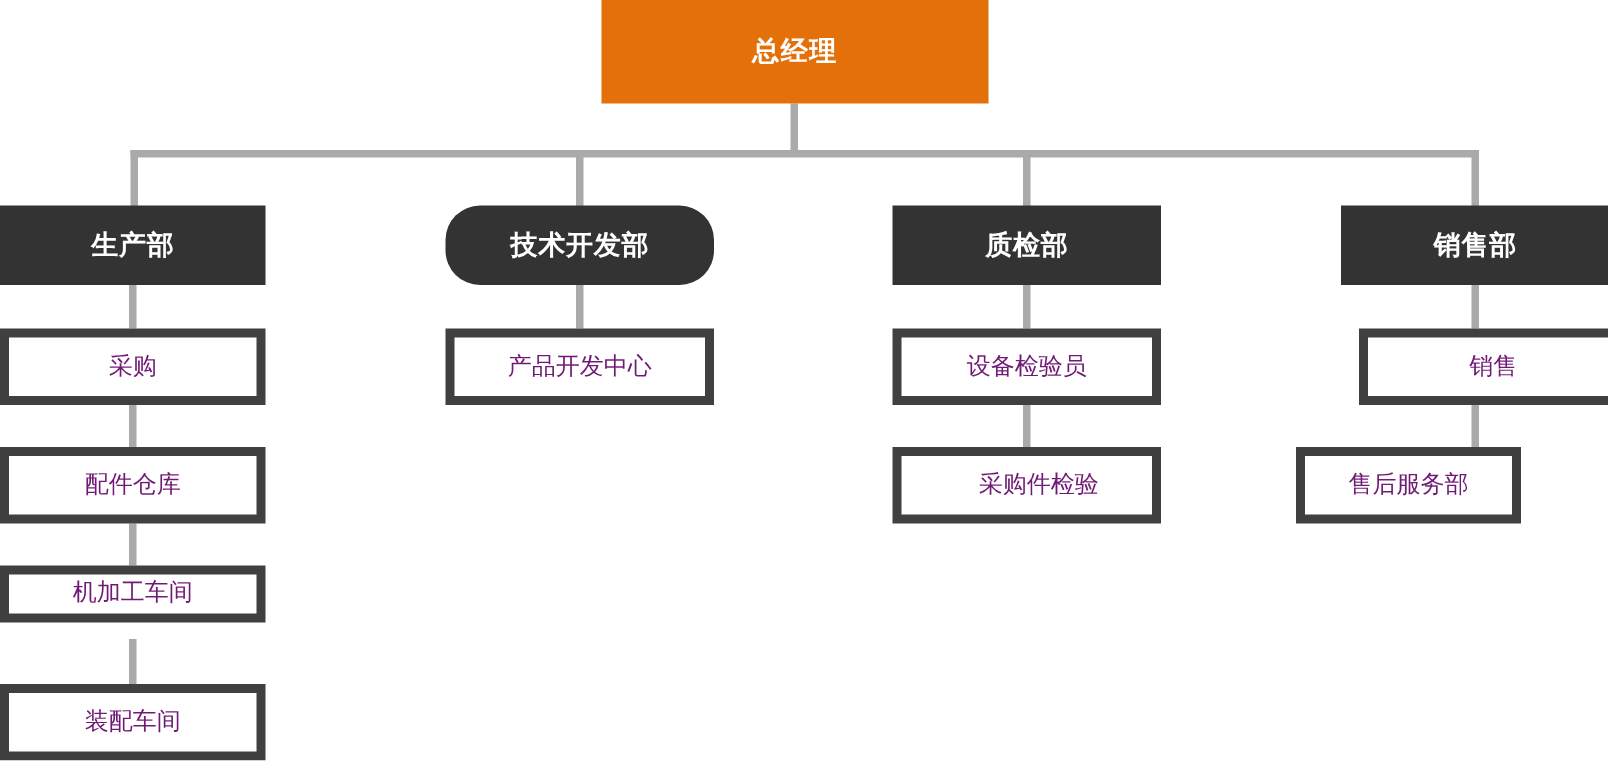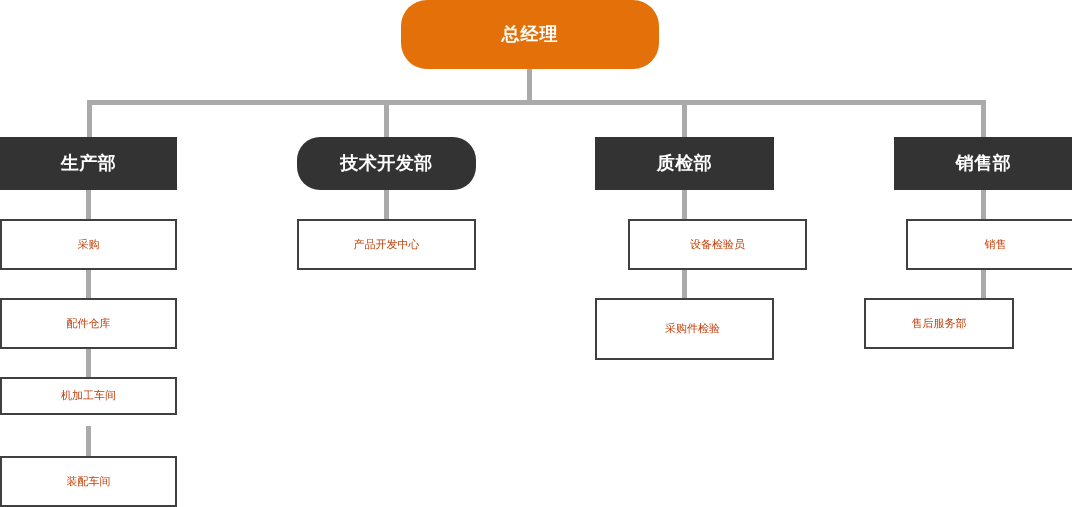--- a/index.html
+++ b/index.html
@@ -36,34 +36,33 @@
     justify-content: center;
     text-align: center;
     line-height: 1.2;
   }
   .node-root {
     background: #e4700a;
     color: #ffffff;
     font-size: 18px;
     font-weight: bold;
     letter-spacing: 1px;
-    border-radius: 26px;
   }
   .node-dept {
     background: #333333;
     color: #ffffff;
     font-size: 18px;
     font-weight: bold;
     letter-spacing: 0.5px;
   }
   .node-sub {
     background: #ffffff;
-    color: #c2410c;
-    font-size: 11px;
-    border: 2px solid #404040;
+    color: #701a75;
+    font-size: 16px;
+    border: 6px solid #404040;
   }
 </style>
 </head>
 <body>
 
 <div id="chart">
 
   <div class="conn conn-v" style="left:527px; top:69px; height:35px;"></div>
   <div class="conn conn-h" style="left:87px; top:100px; width:899px;"></div>
 
@@ -92,19 +91,19 @@
   <div class="node node-dept" style="left:595px; top:137px; width:179px; height:53px;">质检部</div>
   <div class="node node-dept" style="left:894px; top:137px; width:179px; height:53px;">销售部</div>
 
   <div class="node node-sub" style="left:0px; top:219px; width:177px; height:51px;">采购</div>
   <div class="node node-sub" style="left:0px; top:298px; width:177px; height:51px;">配件仓库</div>
   <div class="node node-sub" style="left:0px; top:377px; width:177px; height:38px;">机加工车间</div>
   <div class="node node-sub" style="left:0px; top:456px; width:177px; height:51px;">装配车间</div>
 
   <div class="node node-sub" style="left:297px; top:219px; width:179px; height:51px;">产品开发中心</div>
 
-  <div class="node node-sub" style="left:595px; top:219px; width:179px; height:51px;margin-left:33px;">设备检验员</div>
-  <div class="node node-sub" style="left:595px; top:298px; width:179px; height:62px;padding-left:16px;">采购件检验</div>
+  <div class="node node-sub" style="left:595px; top:219px; width:179px; height:51px;">设备检验员</div>
+  <div class="node node-sub" style="left:595px; top:298px; width:179px; height:51px;padding-left:16px;">采购件检验</div>
 
   <div class="node node-sub" style="left:894px; top:219px; width:179px; height:51px;margin-left:12px;">销售</div>
   <div class="node node-sub" style="left:864px; top:298px; width:150px; height:51px;">售后服务部</div>
 
 </div>
 
 </body></html>

